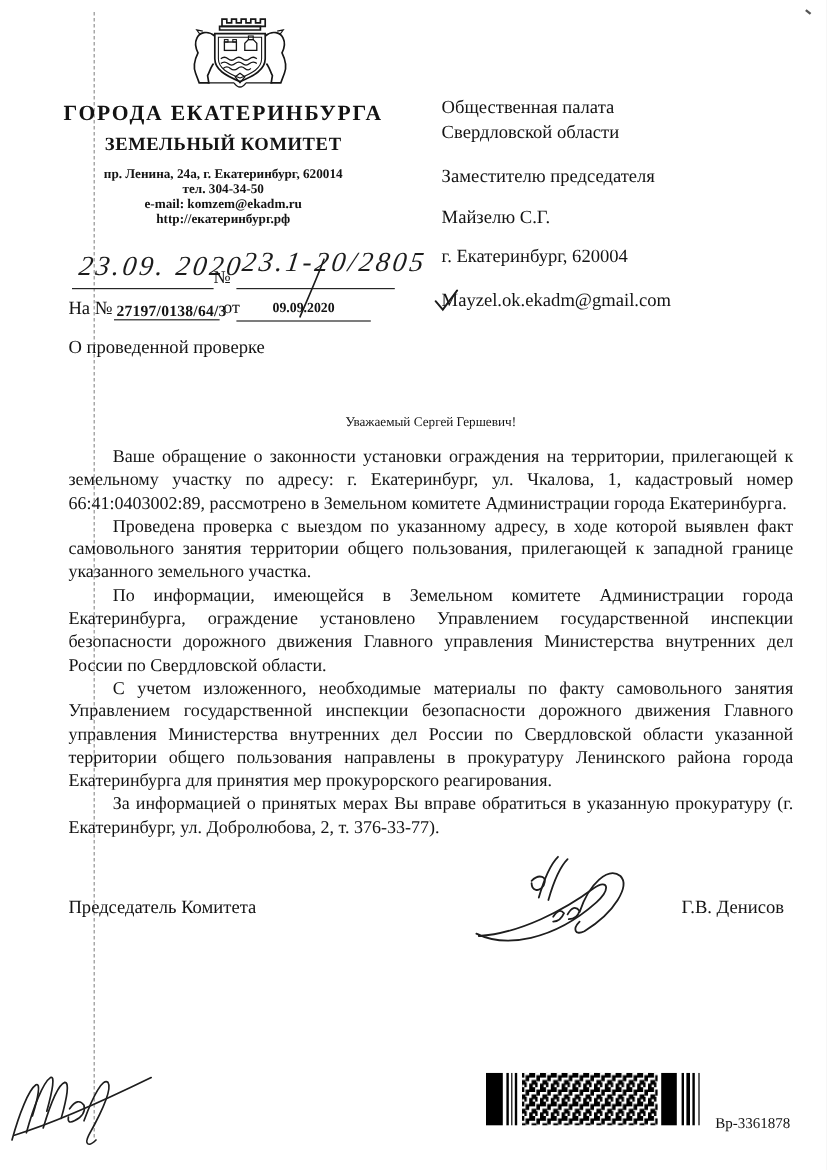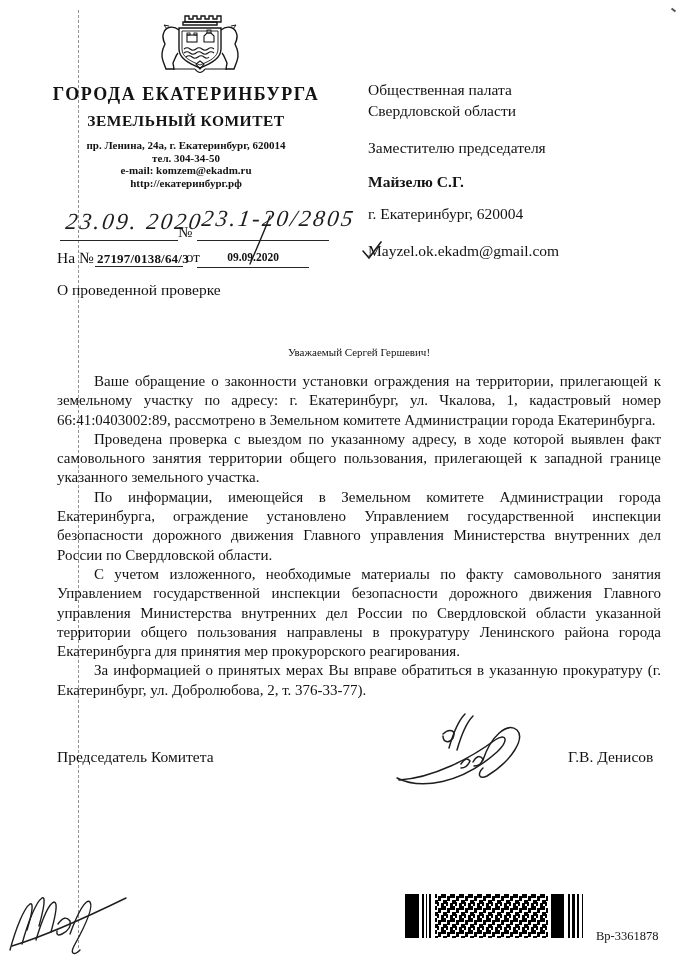--- a/index.html
+++ b/index.html
@@ -10,21 +10,21 @@
   .fold{left:78px;top:10px;height:938px;width:0;border-left:1px dashed #6e6e6e;opacity:.75;}
   
   .emblem{left:145px;top:9px;width:110px;height:66px;}
   .lh-text{left:36px;top:84px;width:300px;text-align:center;}
   .lh-org{font-weight:bold;font-size:18px;line-height:21px;letter-spacing:1.5px;}
   .lh-dept{font-weight:bold;font-size:15.5px;margin-top:7px;letter-spacing:.5px;}
   .lh-small{font-weight:bold;font-size:11px;line-height:12.5px;margin-top:9px;text-align:center;}
   
   .recipient{left:368px;top:80px;width:280px;font-size:15.5px;line-height:20.5px;}
   .rec-position{margin-top:17px;}
-  .rec-name{margin-top:13px;font-weight:bold;}
+  .rec-name{margin-top:13px;}
   .rec-addr{margin-top:12px;}
   .rec-email{margin-top:16px;}
   
   .hand{font-style:italic;font-weight:500;color:#1c1c1c;transform:skewX(-8deg);letter-spacing:2.5px;}
   .hand-date{left:66px;top:209px;font-size:23px;}
   .hand-num{left:202px;top:206px;font-size:23px;}
   .no-label{left:178px;top:224px;font-size:15px;}
   .line{border-top:1.6px solid #262626;height:0;}
   .u1{left:60px;top:240px;width:118px;}
   .u2{left:197px;top:240px;width:132px;}

